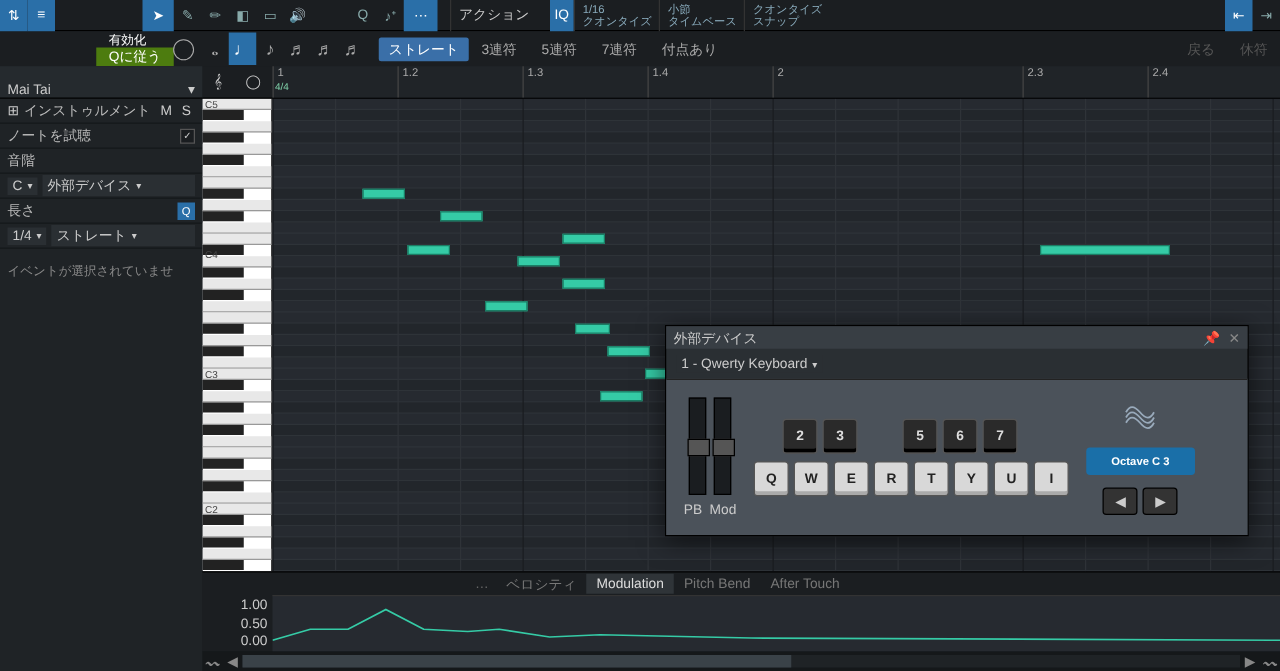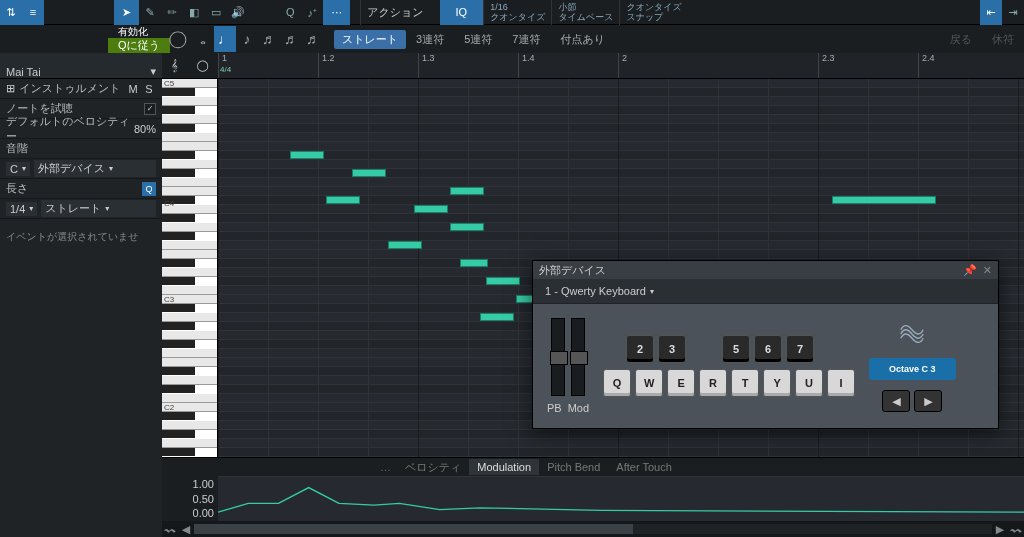--- a/index.html
+++ b/index.html
@@ -4,21 +4,21 @@
 <style>
 *{margin:0;padding:0;box-sizing:border-box;font-family:"Hiragino Sans","Meiryo",sans-serif;font-size:11px;color:#ccc;user-select:none}
 body{background:#1a1d20;width:1024px;height:537px;overflow:hidden;position:relative}
 .topbar{height:25px;background:#1b1e21;display:flex;align-items:center;border-bottom:1px solid #000}
 .topbar .seg{display:flex;height:100%;align-items:center}
 .icon-btn{width:22px;height:22px;display:flex;align-items:center;justify-content:center;cursor:pointer;color:#8aa}
 .icon-btn.blue{background:#2a6fa8;color:#fff;height:25px}
 .sel-btn{background:#2a6fa8;color:#fff;padding:0 8px;height:25px;display:flex;align-items:center;cursor:pointer}
 .tb-group{display:flex;flex-direction:column;justify-content:center;line-height:10px;padding:0 6px;border-left:1px solid #333;height:25px;cursor:pointer}
 .tb-group .sm{font-size:9px;color:#8ab}
-.toolbar2{height:28px;background:#1b1e21;display:flex;align-items:center;padding-left:108px;gap:0}
+.toolbar2{height:28px;background:#1b1e21;display:flex;align-items:center;padding-left:77px;gap:0}
 .tb2-btn{padding:0 10px;height:26px;display:flex;align-items:center;cursor:pointer;color:#aaa}
 .tb2-btn.active{background:#4d7c0f;color:#fff}
 .note-icon{width:22px;height:26px;display:flex;align-items:center;justify-content:center;cursor:pointer;font-size:14px;color:#aaa}
 .note-icon.active{background:#2a6fa8;color:#fff}
 .chip{background:#3a6fa8;color:#fff;padding:2px 8px;border-radius:2px;cursor:pointer}
 .main{display:flex;height:calc(100% - 53px)}
 .sidebar{width:162px;background:#1f2326;display:flex;flex-direction:column}
 .side-head{height:26px;background:#252a2e;display:flex;align-items:flex-end;justify-content:space-between;padding:0 6px;border-bottom:1px solid #000}
 .side-row{height:20px;display:flex;align-items:center;padding:0 6px;justify-content:space-between;border-bottom:1px solid #15181a}
 .side-row .lbl{color:#bbb}
@@ -103,21 +103,21 @@
   <div class="seg">
     <div class="icon-btn">Q</div>
     <div class="icon-btn">♪⁺</div>
     <div class="sel-btn">⋯</div>
   </div>
   <div style="width:10px"></div>
   <div class="tb-group">
     <span>アクション</span>
   </div>
   <div style="width:10px"></div>
-  <div class="sel-btn" style="padding:0 16px">IQ</div>
+  <div class="sel-btn" style="padding:0 4px">IQ</div>
   <div class="tb-group">
     <span class="sm">1/16</span>
     <span class="sm">クオンタイズ</span>
   </div>
   <div class="tb-group">
     <span class="sm">小節</span>
     <span class="sm">タイムベース</span>
   </div>
   <div class="tb-group">
     <span class="sm">クオンタイズ</span>
@@ -162,24 +162,20 @@
       <span style="margin-right:4px">⊞</span>
       <span class="lbl" style="flex:1">インストゥルメント</span>
       <span class="ms">
           <span>M</span>
           <span>S</span>
         </span>
     </div>
     <div class="side-row">
       <span class="lbl">ノートを試聴</span>
       <span class="chk">✓</span>
-    </div>
-    <div class="side-row">
-      <span class="lbl">デフォルトのベロシティー</span>
-      <span>80%</span>
     </div>
     <div class="side-row">
       <span class="lbl">音階</span>
     </div>
     <div class="side-row">
       <span class="dd">C</span>
       <span class="dd" style="flex:1;margin-left:4px">外部デバイス</span>
     </div>
     <div class="side-row">
       <span class="lbl">長さ</span>

